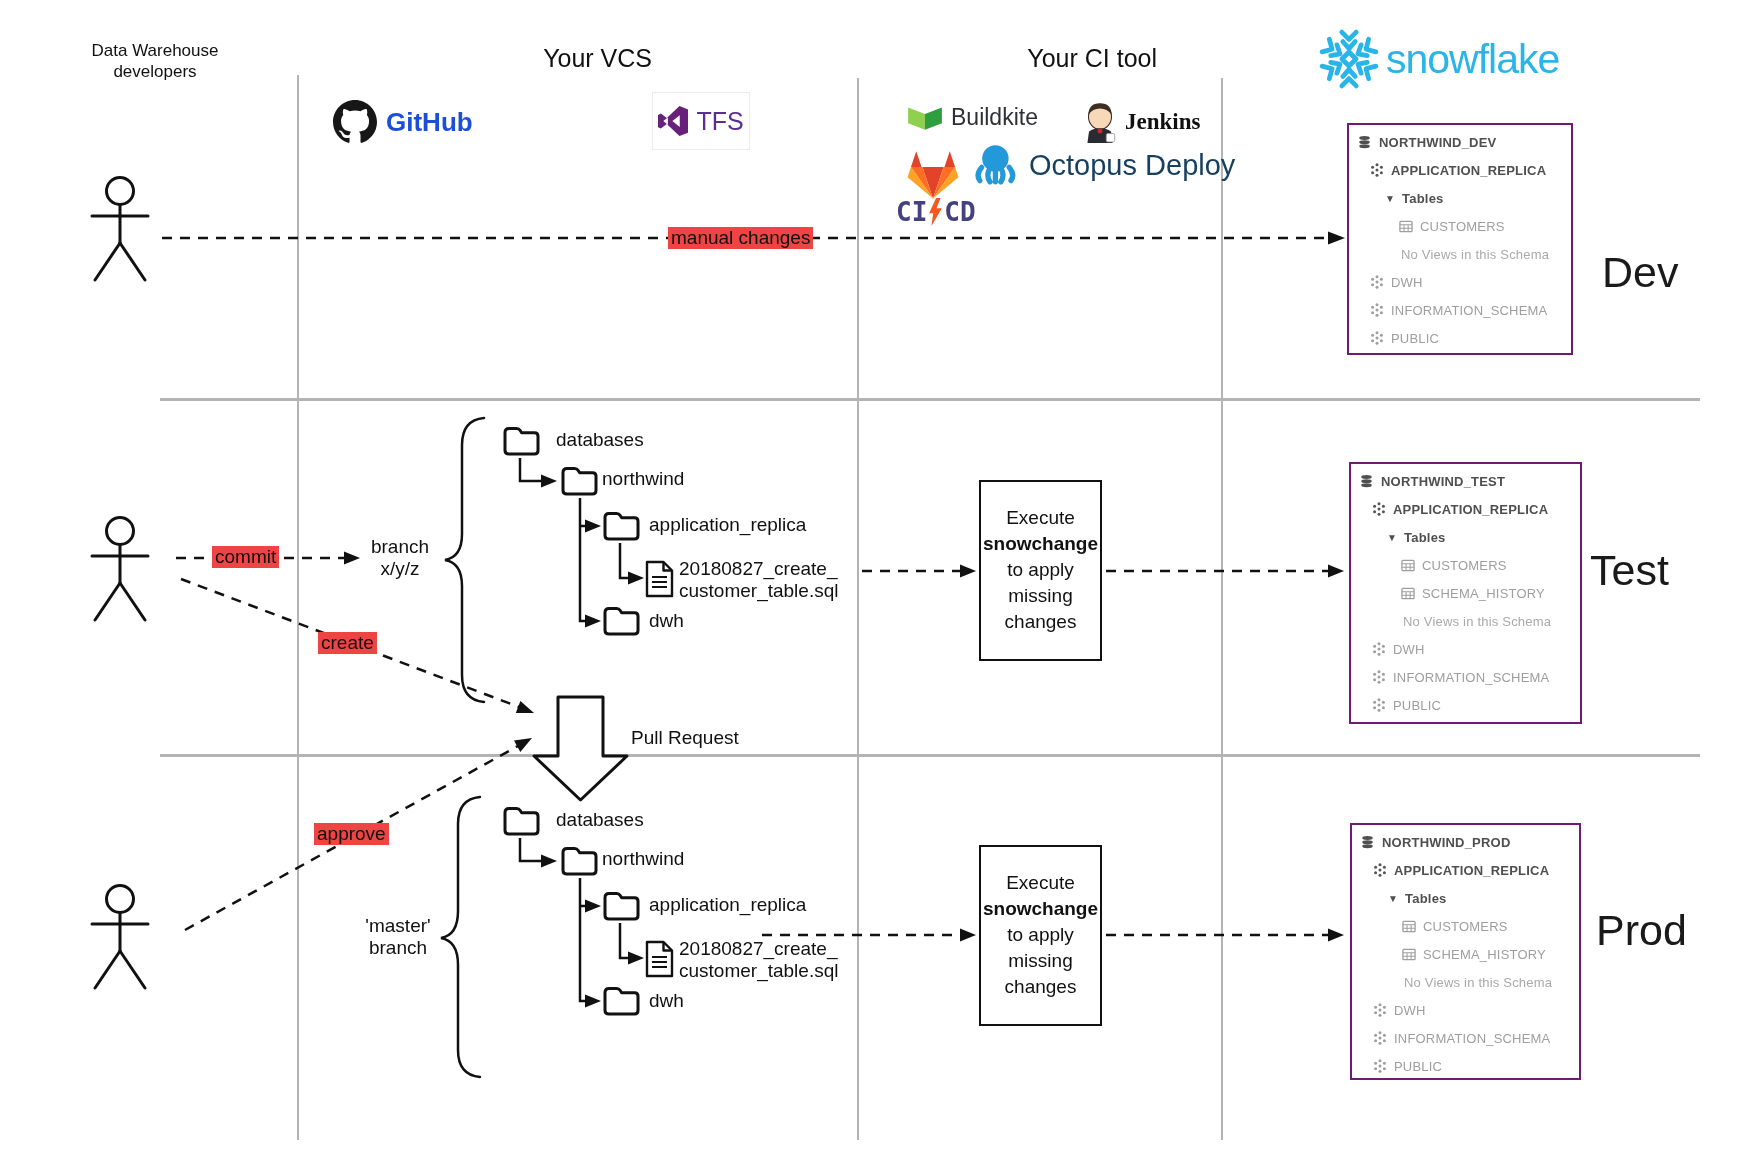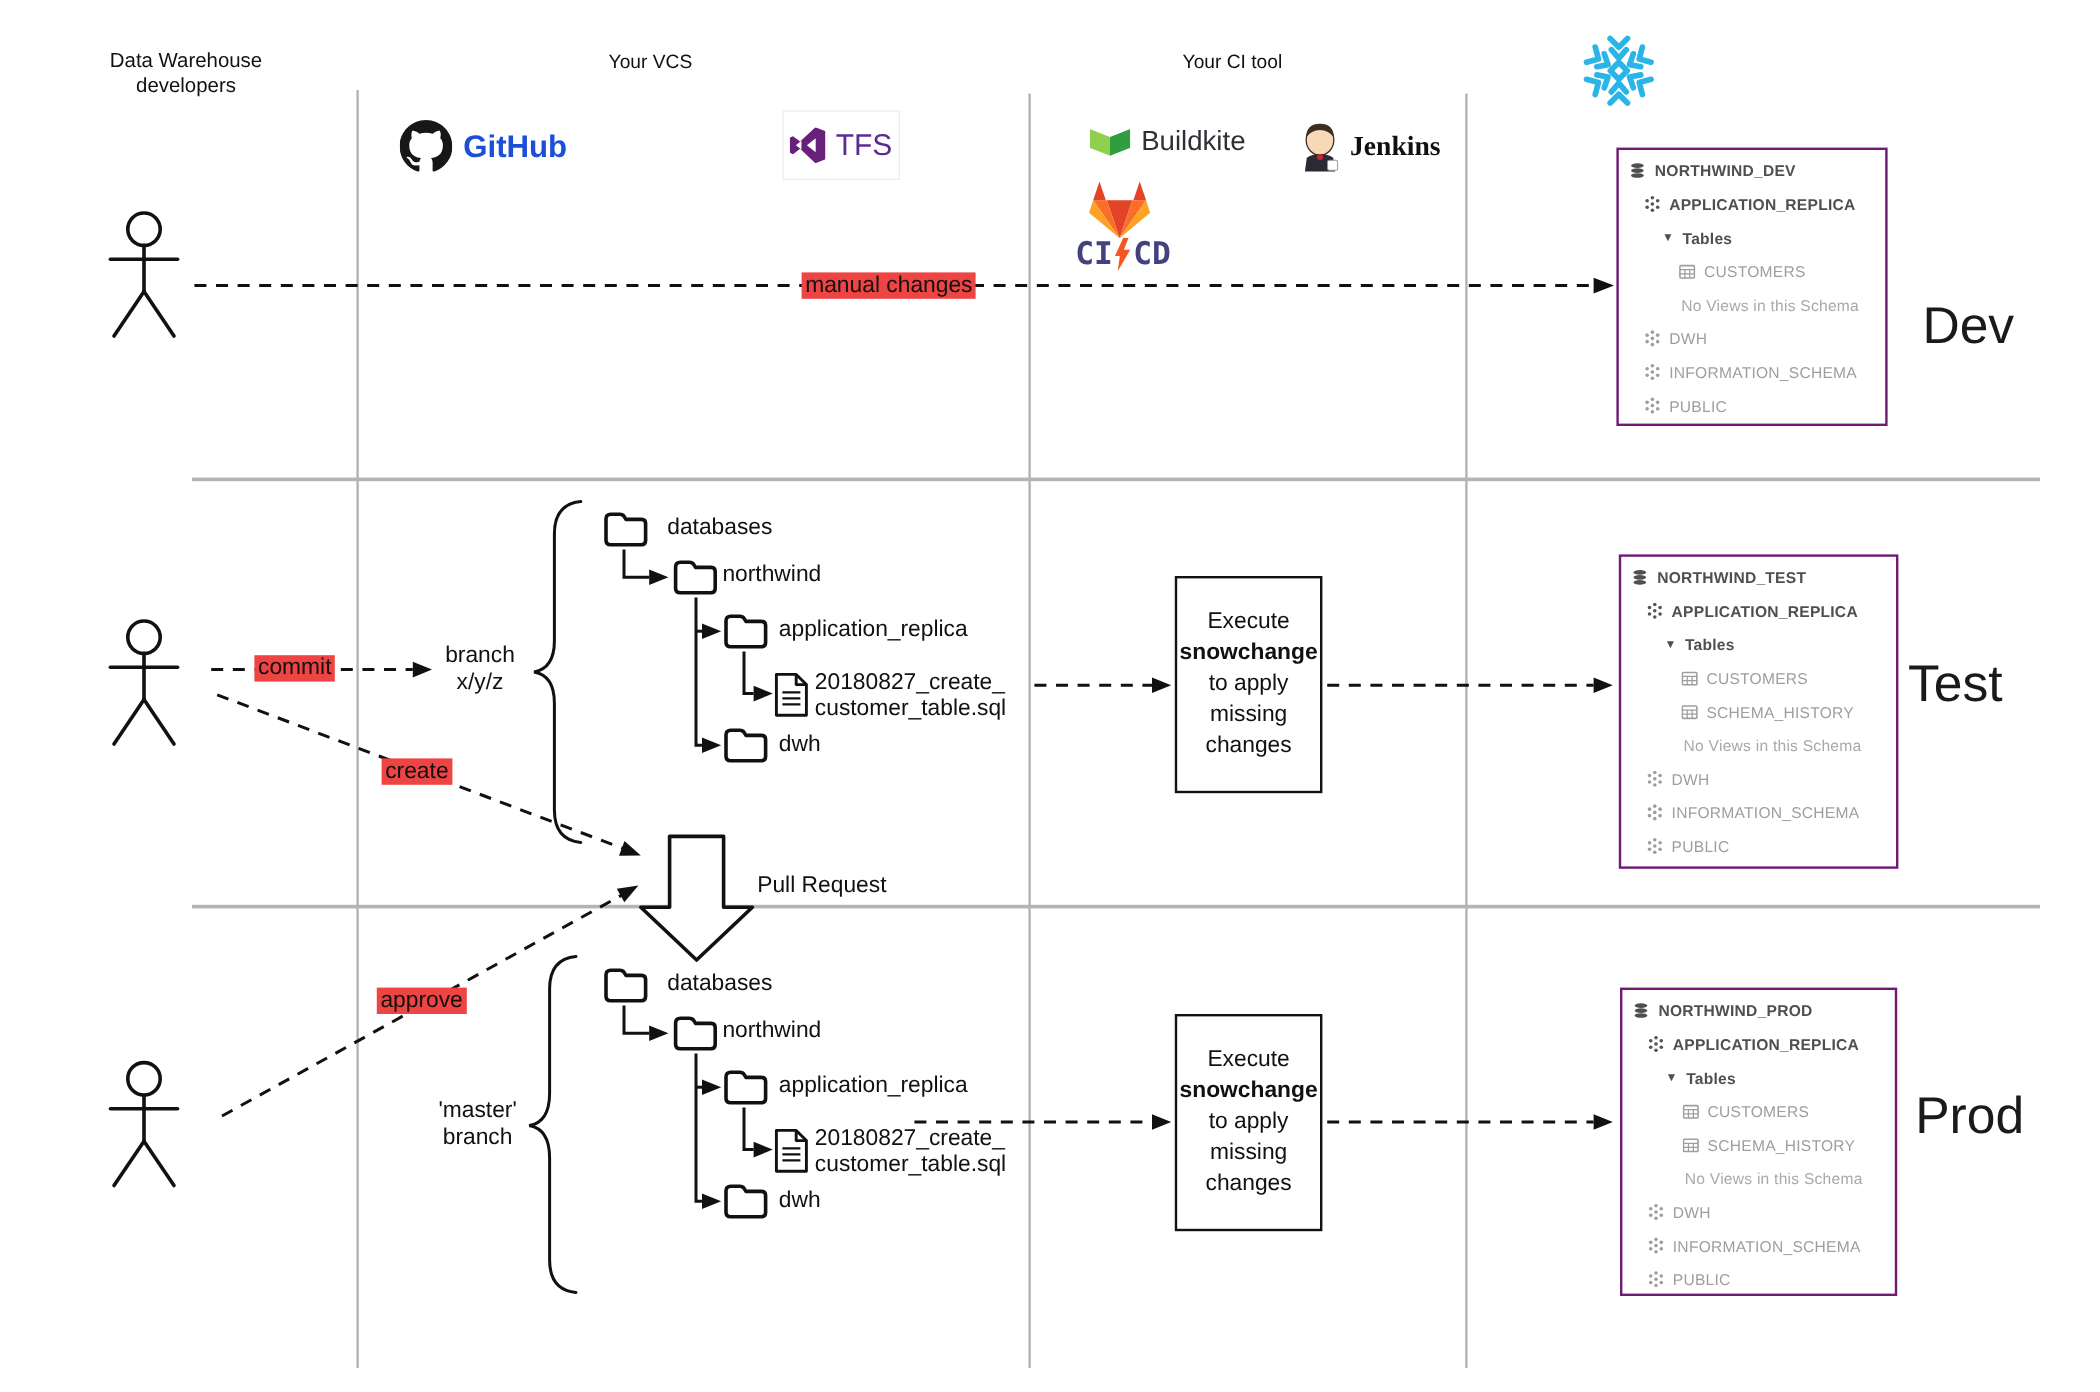--- a/index.html
+++ b/index.html
@@ -11,21 +11,21 @@
   .ah{fill:#111}
   .sf circle{fill:#fff;stroke:#111;stroke-width:3}
   .sf line{stroke:#111;stroke-width:3;stroke-linecap:round}
   .brace{fill:none;stroke:#111;stroke-width:2.5;stroke-linecap:round}
   .pr{fill:#fff;stroke:#111;stroke-width:3;stroke-linejoin:round}
   .conn path{stroke:#111;stroke-width:2.5;fill:none}
   .lbl{position:absolute;z-index:4;font-size:19px;line-height:22px;color:#111;white-space:nowrap}
   .wbg{background:#ef4444;padding:0 3px}
   .two{text-align:center;white-space:normal}
   .two span{display:block}
-  .col-title{position:absolute;z-index:4;font-size:16px;text-align:center}
+  .col-title{position:absolute;z-index:4;font-size:25px;text-align:right}
   .dev-title{position:absolute;z-index:4;font-size:17px;line-height:21px;text-align:center}
   .env-label{position:absolute;z-index:4;font-size:43px;color:#1a1a1a}
   .box{position:absolute;z-index:3;background:#fff;border:2.5px solid #111;box-sizing:border-box;
        text-align:center;font-size:19px;line-height:26px;padding-top:23px}
   .box b{font-weight:bold}
   .panel{position:absolute;z-index:3;background:#fff;border:2px solid #701a75;box-sizing:border-box;padding-top:3px}
   .prow{display:flex;align-items:center;height:28px;gap:7px;font-size:13px;color:#9e9e9e;letter-spacing:.2px}
   .prow.hdr{color:#4f4f4f;font-weight:bold}
   .prow svg{flex:0 0 auto}
   .l0{padding-left:8px}.l1{padding-left:21px}.l2{padding-left:36px}.l3{padding-left:50px}.l3t{padding-left:52px}
@@ -272,25 +272,32 @@
         <use href="#sym-tanuki"></use>
       </svg>
   </div>
   <div class="cicd-text" style="left:896px;top:197px">
     <span>CI</span>
     <svg width="13" height="28">
         <use href="#sym-bolt"></use>
       </svg>
     <span>CD</span>
   </div>
+  <div class="logo" style="left:972px;top:144px">
+    <svg width="48" height="42">
+        <use href="#sym-octopus"></use>
+      </svg>
+    <span class="oct-text">Octopus Deploy</span>
+  </div>
 
   <div class="logo" style="left:1318px;top:28px">
     <svg width="62" height="62" style="color:#29b5e8">
         <use href="#sym-snowflake"></use>
       </svg>
+    <span class="sfk-text">snowflake</span>
   </div>
 
   <div class="lbl wbg" style="left:668px;top:227px">manual changes</div>
   <div class="lbl wbg" style="left:212px;top:546px">commit</div>
   <div class="lbl wbg" style="left:318px;top:632px">create</div>
   <div class="lbl wbg" style="left:314px;top:823px">approve</div>
   <div class="lbl" style="left:631px;top:727px">Pull Request</div>
   <div class="lbl two" style="left:358px;top:536px;width:84px">
     <span>branch</span>
     <span>x/y/z</span>

